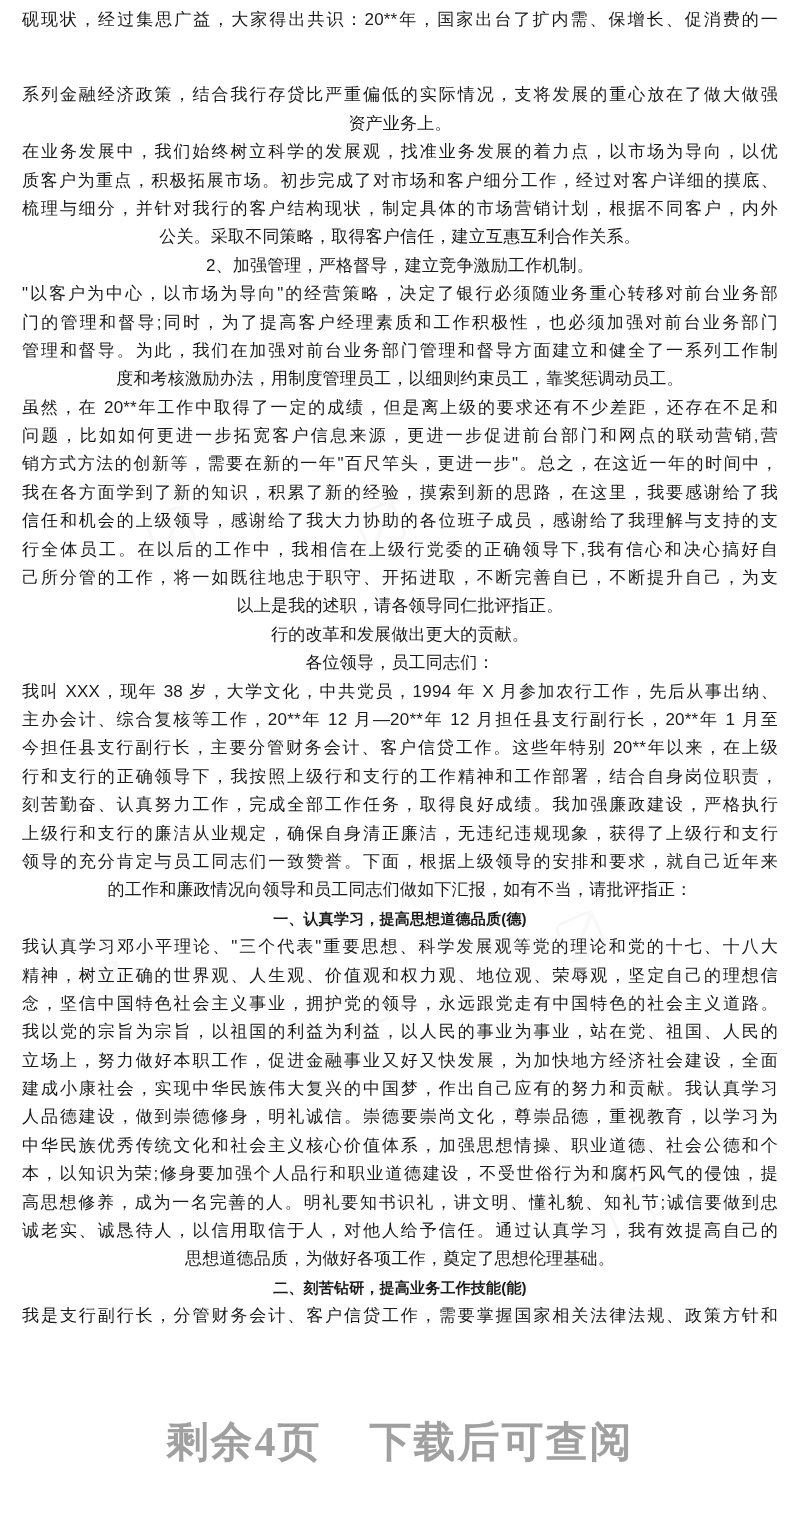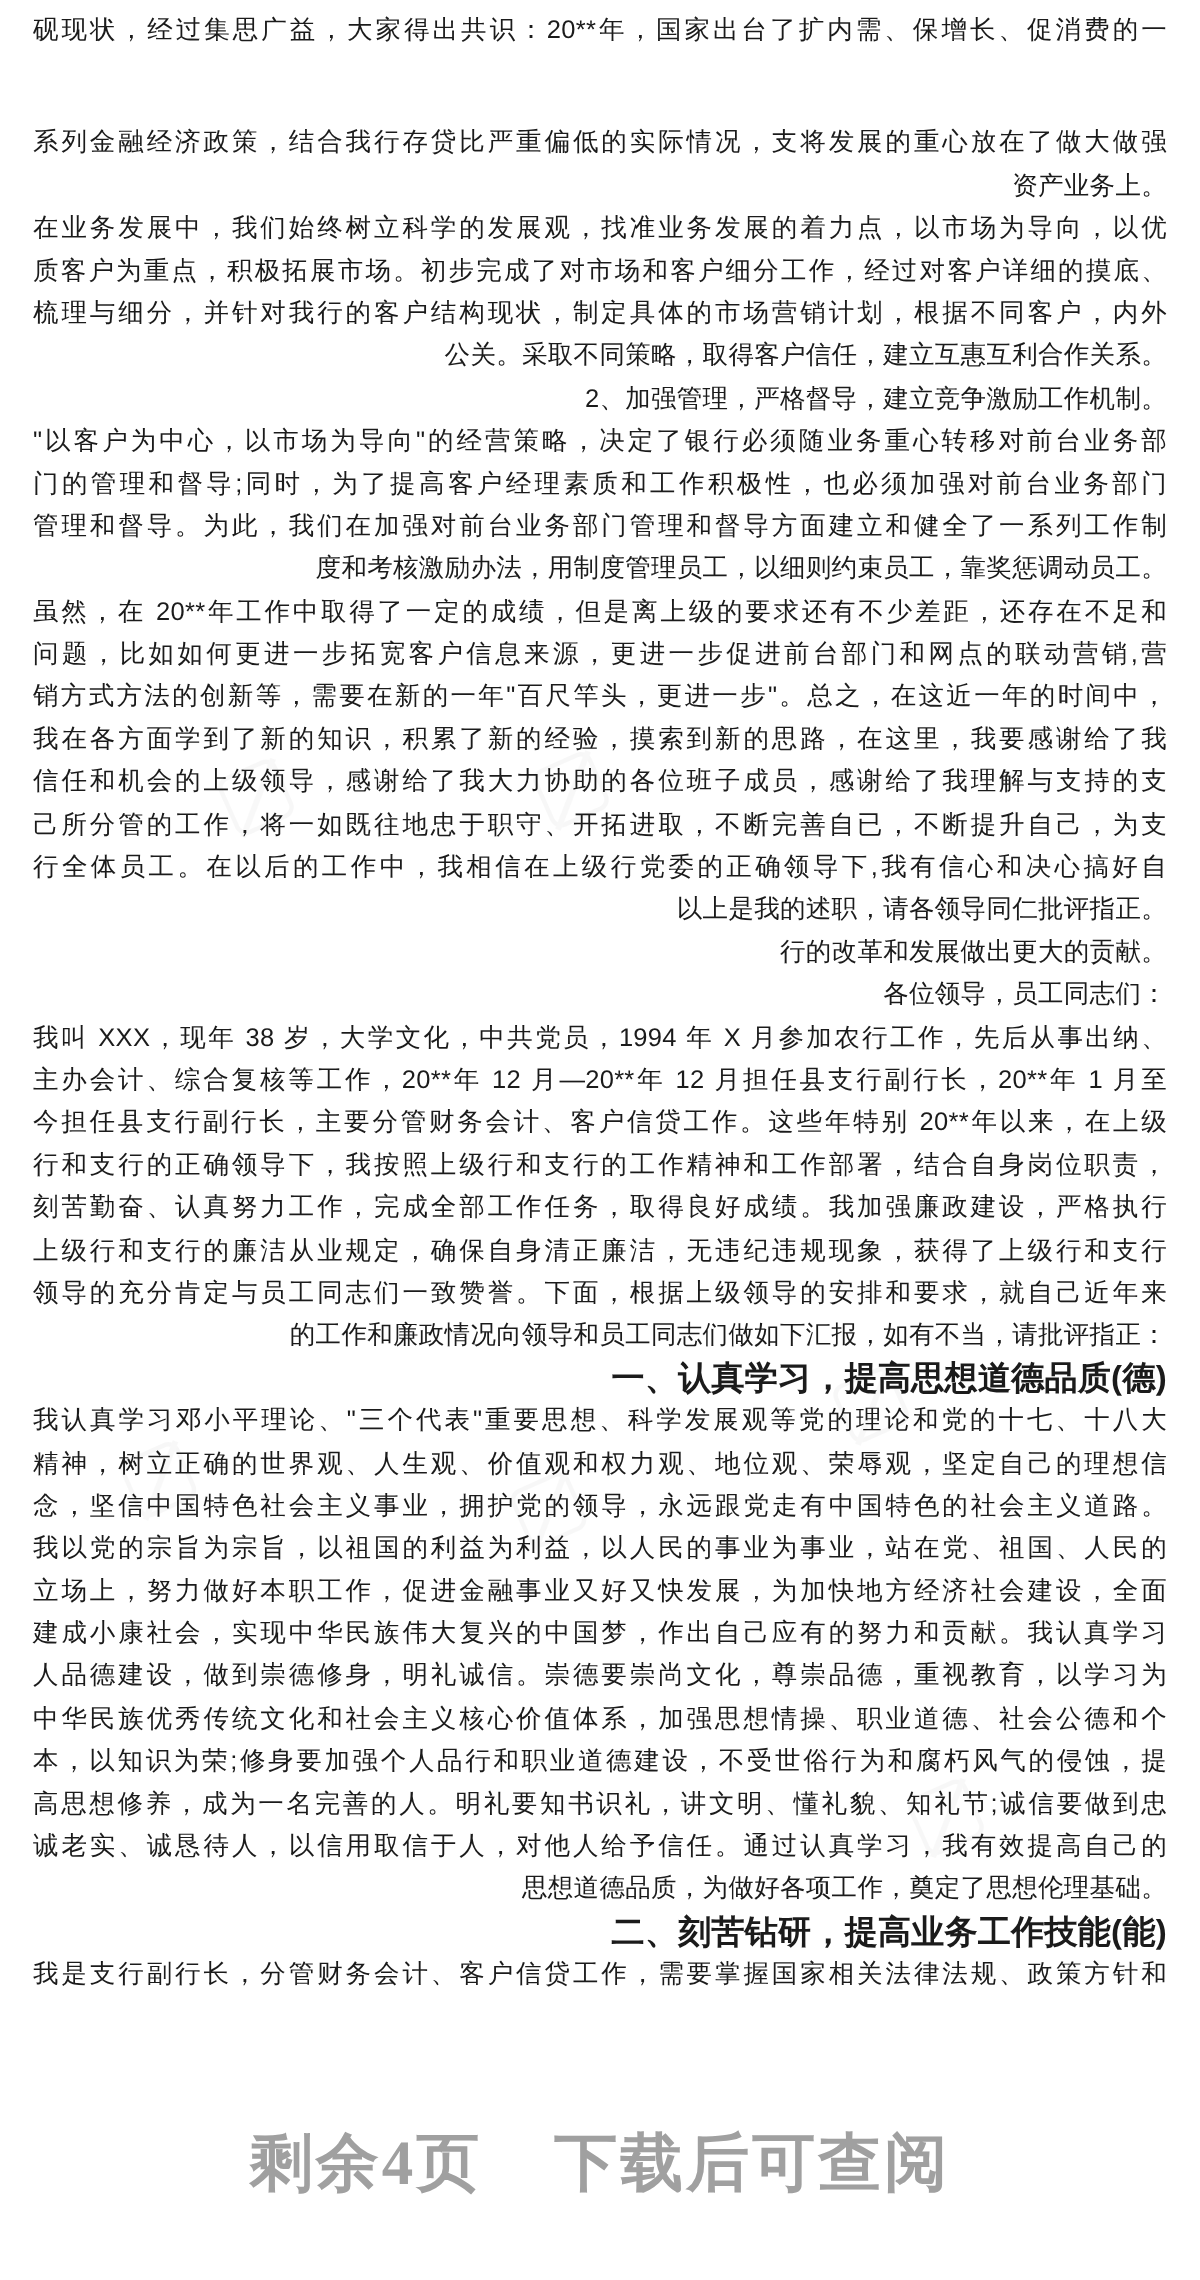--- a/index.html
+++ b/index.html
@@ -34,26 +34,26 @@
     font-size: 17px;
     letter-spacing: 0.2px;
     color: #1b1b1b;
   }
   .line.fill {
     text-align: justify;
     text-align-last: justify;
     text-justify: inter-ideograph;
   }
   .line.short {
-    text-align: right;
+    text-align: center;
     white-space: nowrap;
   }
   .line.heading {
     font-weight: bold;
-    font-size: 22px;
+    font-size: 15px;
   }
   .page-gap {
     height: 47px;
   }
   .preview-footer {
     position: absolute;
     left: 0;
     top: 1414px;
     width: 800px;
     text-align: center;
@@ -142,22 +142,22 @@
       <div class="line short">2、加强管理，严格督导，建立竞争激励工作机制。</div>
       <div class="line fill">"以客户为中心，以市场为导向"的经营策略，决定了银行必须随业务重心转移对前台业务部</div>
       <div class="line fill">门的管理和督导;同时，为了提高客户经理素质和工作积极性，也必须加强对前台业务部门</div>
       <div class="line fill">管理和督导。为此，我们在加强对前台业务部门管理和督导方面建立和健全了一系列工作制</div>
       <div class="line short">度和考核激励办法，用制度管理员工，以细则约束员工，靠奖惩调动员工。</div>
       <div class="line fill">虽然，在 20**年工作中取得了一定的成绩，但是离上级的要求还有不少差距，还存在不足和</div>
       <div class="line fill">问题，比如如何更进一步拓宽客户信息来源，更进一步促进前台部门和网点的联动营销,营</div>
       <div class="line fill">销方式方法的创新等，需要在新的一年"百尺竿头，更进一步"。总之，在这近一年的时间中，</div>
       <div class="line fill">我在各方面学到了新的知识，积累了新的经验，摸索到新的思路，在这里，我要感谢给了我</div>
       <div class="line fill">信任和机会的上级领导，感谢给了我大力协助的各位班子成员，感谢给了我理解与支持的支</div>
+      <div class="line fill">行全体员工。在以后的工作中，我相信在上级行党委的正确领导下,我有信心和决心搞好自</div>
       <div class="line fill">己所分管的工作，将一如既往地忠于职守、开拓进取，不断完善自已，不断提升自己，为支</div>
-      <div class="line fill">行全体员工。在以后的工作中，我相信在上级行党委的正确领导下,我有信心和决心搞好自</div>
       <div class="line short">以上是我的述职，请各领导同仁批评指正。</div>
       <div class="line short">行的改革和发展做出更大的贡献。</div>
       <div class="line short">各位领导，员工同志们：</div>
       <div class="line fill">我叫 XXX，现年 38 岁，大学文化，中共党员，1994 年 X 月参加农行工作，先后从事出纳、</div>
       <div class="line fill">主办会计、综合复核等工作，20**年 12 月—20**年 12 月担任县支行副行长，20**年 1 月至</div>
       <div class="line fill">今担任县支行副行长，主要分管财务会计、客户信贷工作。这些年特别 20**年以来，在上级</div>
       <div class="line fill">行和支行的正确领导下，我按照上级行和支行的工作精神和工作部署，结合自身岗位职责，</div>
       <div class="line fill">刻苦勤奋、认真努力工作，完成全部工作任务，取得良好成绩。我加强廉政建设，严格执行</div>
       <div class="line fill">上级行和支行的廉洁从业规定，确保自身清正廉洁，无违纪违规现象，获得了上级行和支行</div>
       <div class="line fill">领导的充分肯定与员工同志们一致赞誉。下面，根据上级领导的安排和要求，就自己近年来</div>

